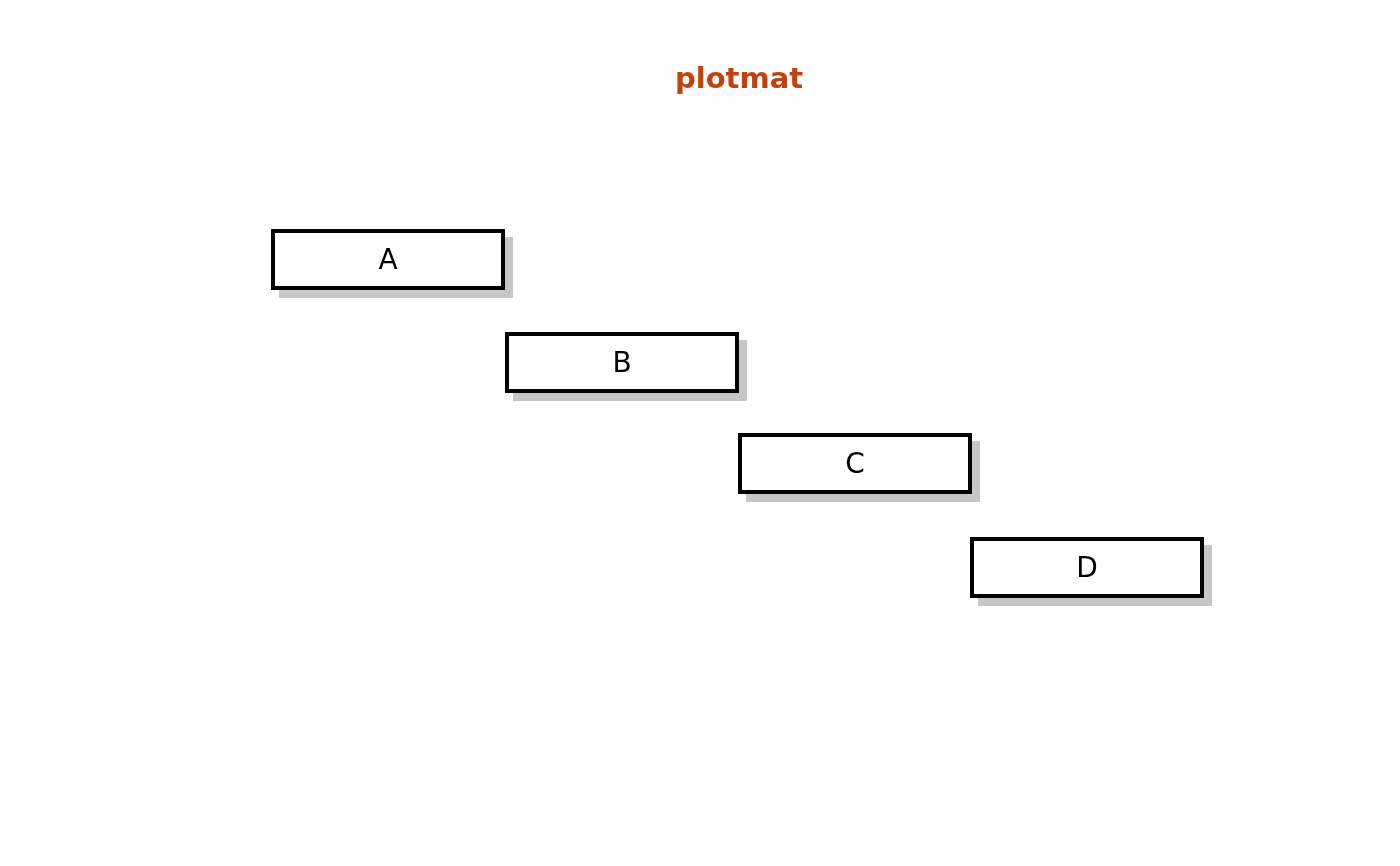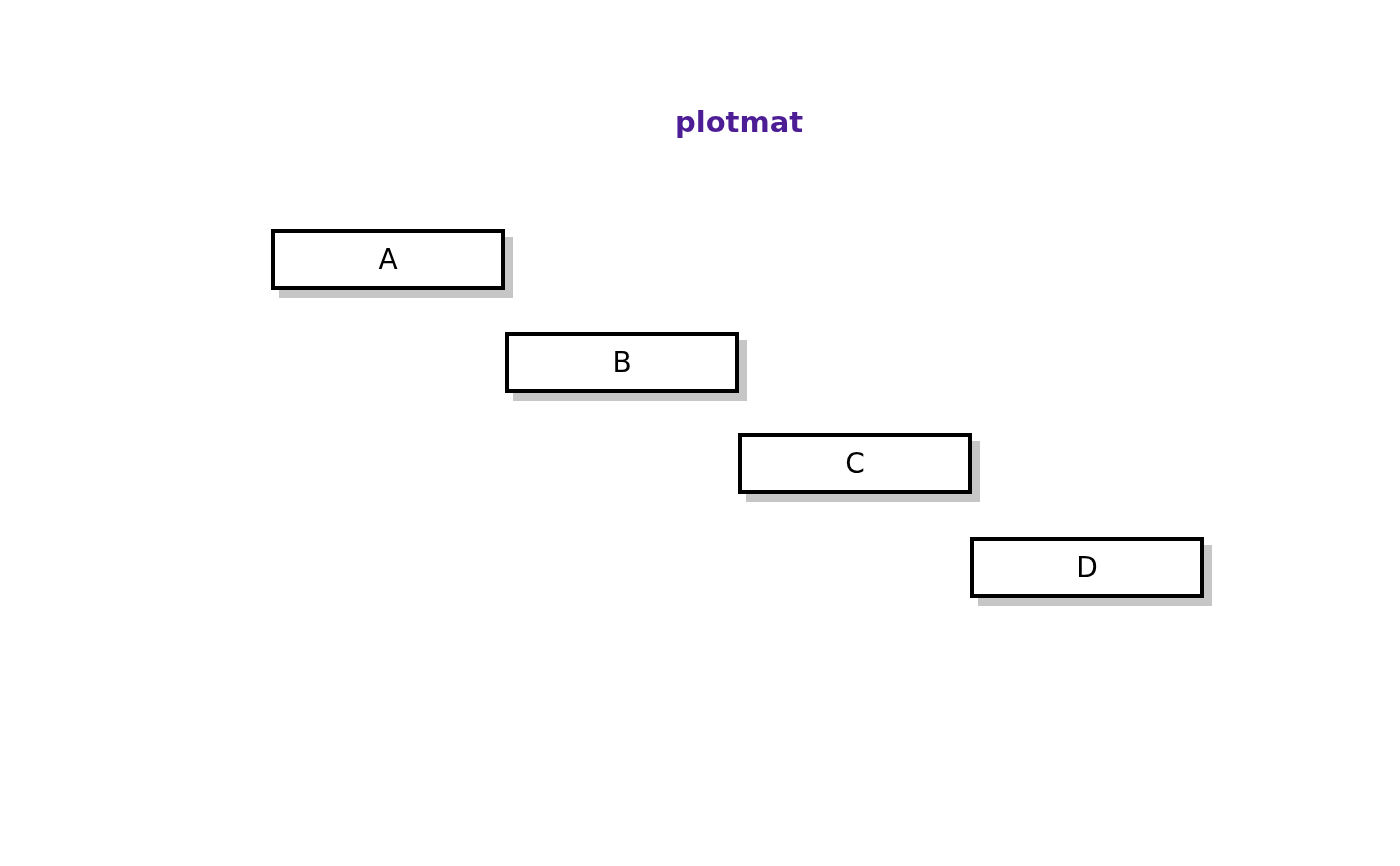--- a/index.html
+++ b/index.html
@@ -15,23 +15,22 @@
     overflow: hidden;
     font-family: "DejaVu Sans", "Liberation Sans", sans-serif;
   }
   .plot-title {
     position: absolute;
     left: 739px;
     top: 61px;
     transform: translateX(-50%);
     font-size: 29px;
     font-weight: bold;
-    color: #4c1d95;
+    color: #c2410c;
     white-space: nowrap;
-    margin-top: 44px;
   }
   .node {
     position: absolute;
     width: 234px;
     height: 61px;
     box-sizing: border-box;
     background: #ffffff;
     border: 4px solid #000000;
     box-shadow: 8px 8px 0 0 #c6c6c6;
     display: flex;

